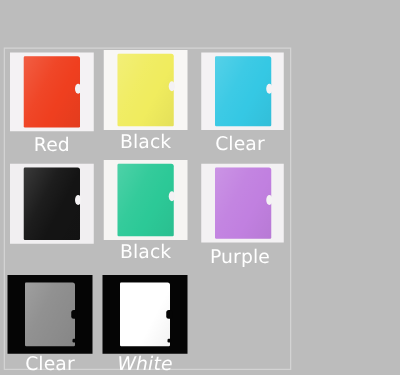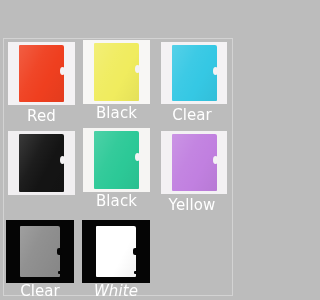--- a/index.html
+++ b/index.html
@@ -178,21 +178,21 @@
       </div>
       <div class="label" style="position: absolute; left: 83px; top: 193px; width: 67px; color: rgb(255, 255, 255);">Black</div>
       <div class="cell" style="left: 161px; top: 131px; width: 66px;">
         <div class="plate" style="width: 66px; height: 63px; background: rgb(243, 241, 243);">
           <div class="folder" style="background: rgb(193, 128, 224); left: 11px; top: 3px; width: 45px; height: 57px;">
             <div class="sheen"></div>
             <div class="notch"></div>
           </div>
         </div>
       </div>
-      <div class="label" style="position: absolute; left: 159px; top: 197px; width: 66px; color: rgb(255, 255, 255);">Yellow</div>
+      <div class="label" style="position: absolute; left: 159px; top: 197px; width: 66px; color: rgb(255, 255, 255);">Purple</div>
       <div class="cell" style="left: 6px; top: 220px; width: 68px;">
         <div class="plate dark" style="width: 68px; height: 63px; background: rgb(5, 5, 5);">
           <div class="folder inset" style="background: rgb(141, 141, 141); left: 14px; top: 6px; width: 40px; height: 51px;">
             <div class="sheen"></div>
             <div class="notch"></div>
             <div class="notch2"></div>
           </div>
         </div>
       </div>
       <div class="label" style="position: absolute; left: 6px; top: 283px; width: 68px; color: rgb(255, 255, 255);">Clear</div>

